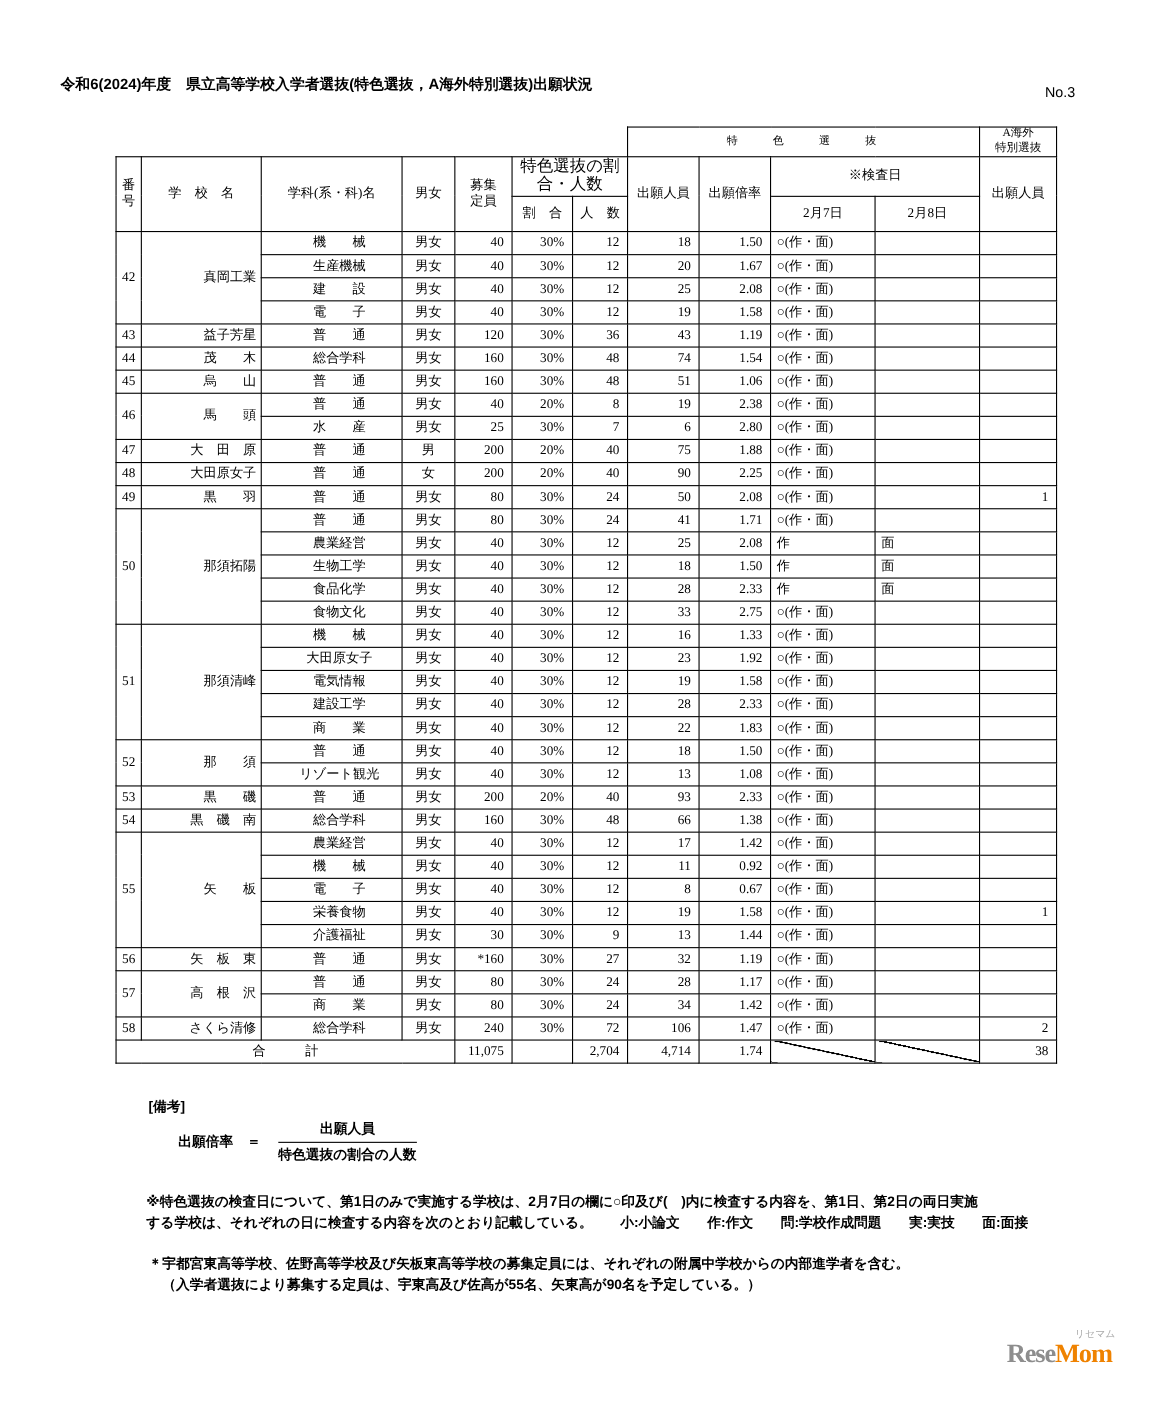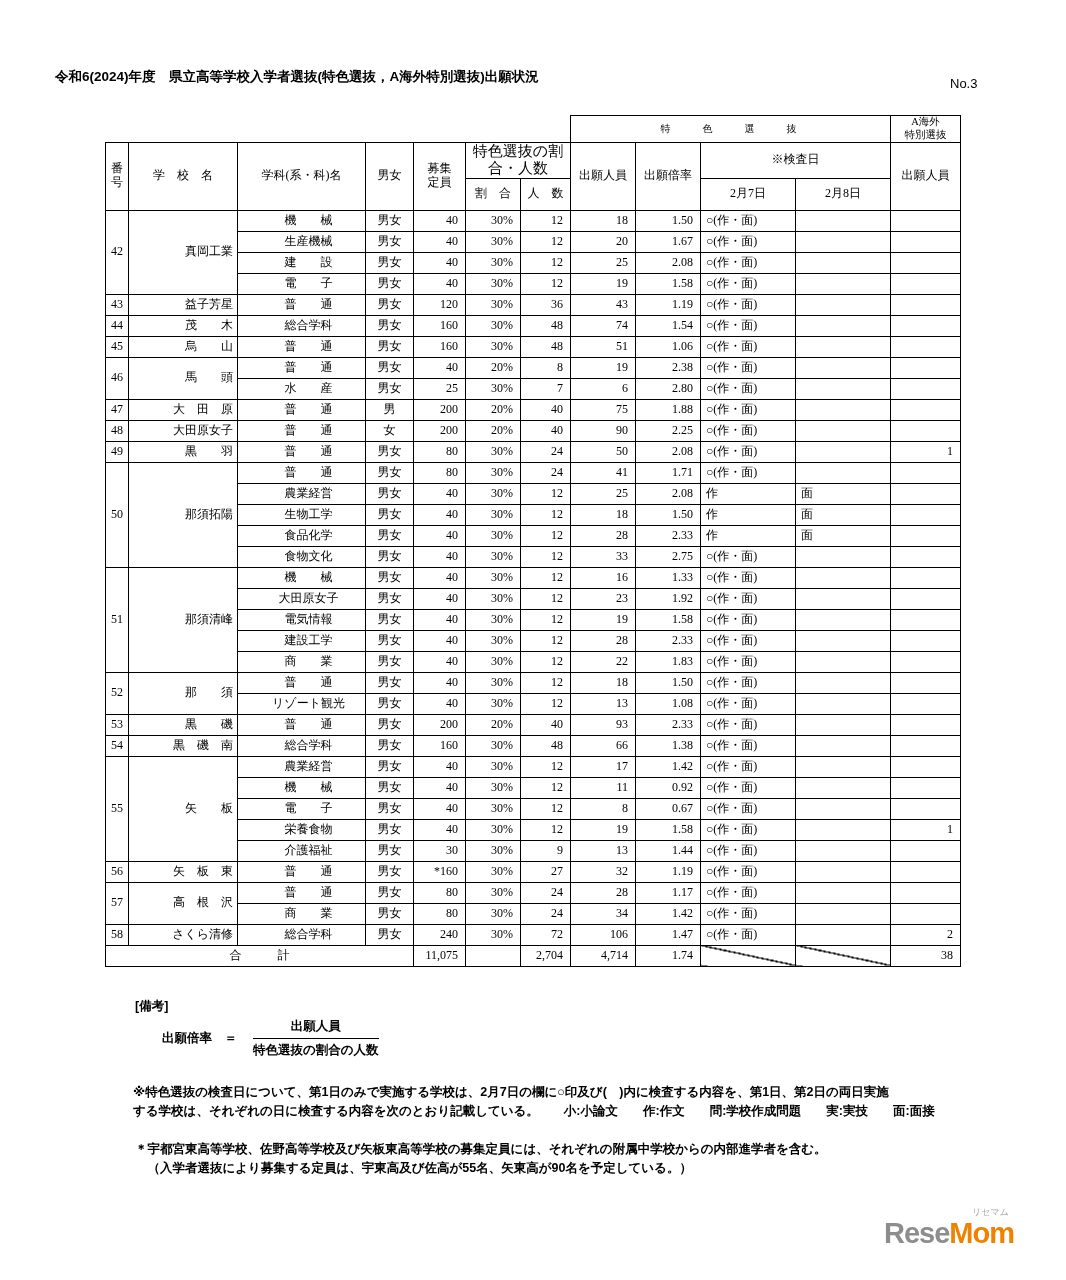--- a/index.html
+++ b/index.html
@@ -37,22 +37,22 @@
   .foot{font-family:"Liberation Sans","DejaVu Sans",sans-serif;font-weight:bold;font-size:12.5px}
   #remarks-label{position:absolute;left:135px;top:998px}
   #rate-formula{position:absolute;left:162px;top:1018px;display:flex;align-items:center;gap:16px}
   .frac{display:inline-flex;flex-direction:column;text-align:center}
   .ftop{display:block;border-bottom:1.5px solid #000;padding:0 28px 3px}
   .fbot{display:block;padding-top:3px}
   #exam-note{position:absolute;left:133px;top:1083px;width:845px;line-height:1.5}
   #capacity-note{position:absolute;left:135px;top:1140px;width:845px;line-height:1.5}
 
   #resemom-logo{position:absolute;right:52px;top:1206px;text-align:left}
-  .logo-small{font-family:Liberation Mono, monospace;font-size:9px;color:#a9a9a9;margin-left:88px}
-  .logo-text{font-family:Liberation Sans, sans-serif;font-weight:bold;font-size:29px;letter-spacing:-1px;line-height:1}
+  .logo-small{font-family:Liberation Mono, monospace;font-size:9px;color:#a9a9a9;margin-left:62px}
+  .logo-text{font-family:Liberation Serif, serif;font-weight:bold;font-size:24px;letter-spacing:-1px;line-height:1}
   .lg-gray{color:#8d8d8d}
   .lg-orange{color:#ef8200}
 </style>
 </head>
 <body>
 
 <div id="doc-title">令和6(2024)年度　県立高等学校入学者選抜(特色選抜，A海外特別選抜)出願状況</div>
 <div id="page-no">No.3</div>
 
 <table>

